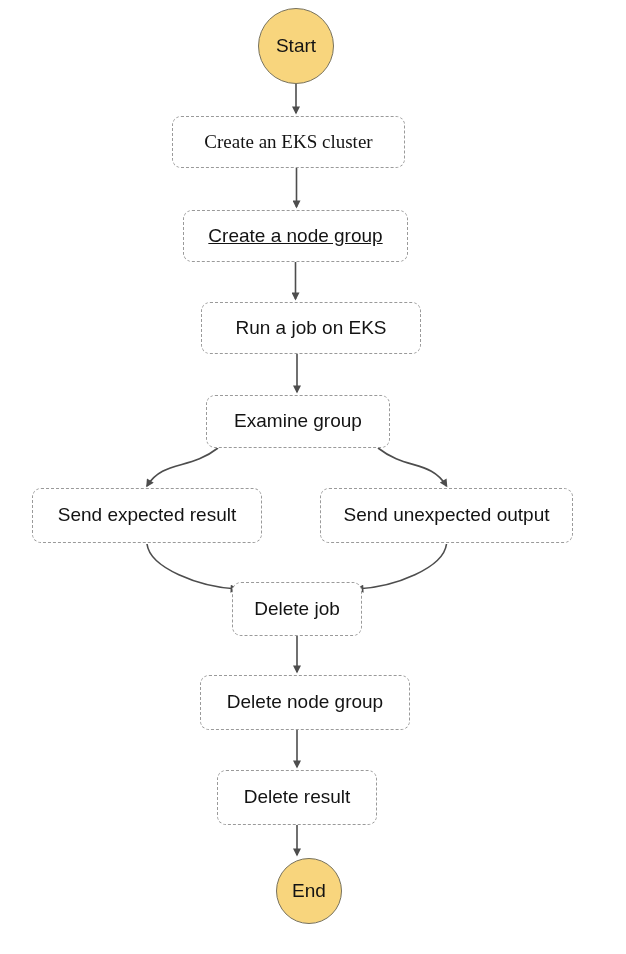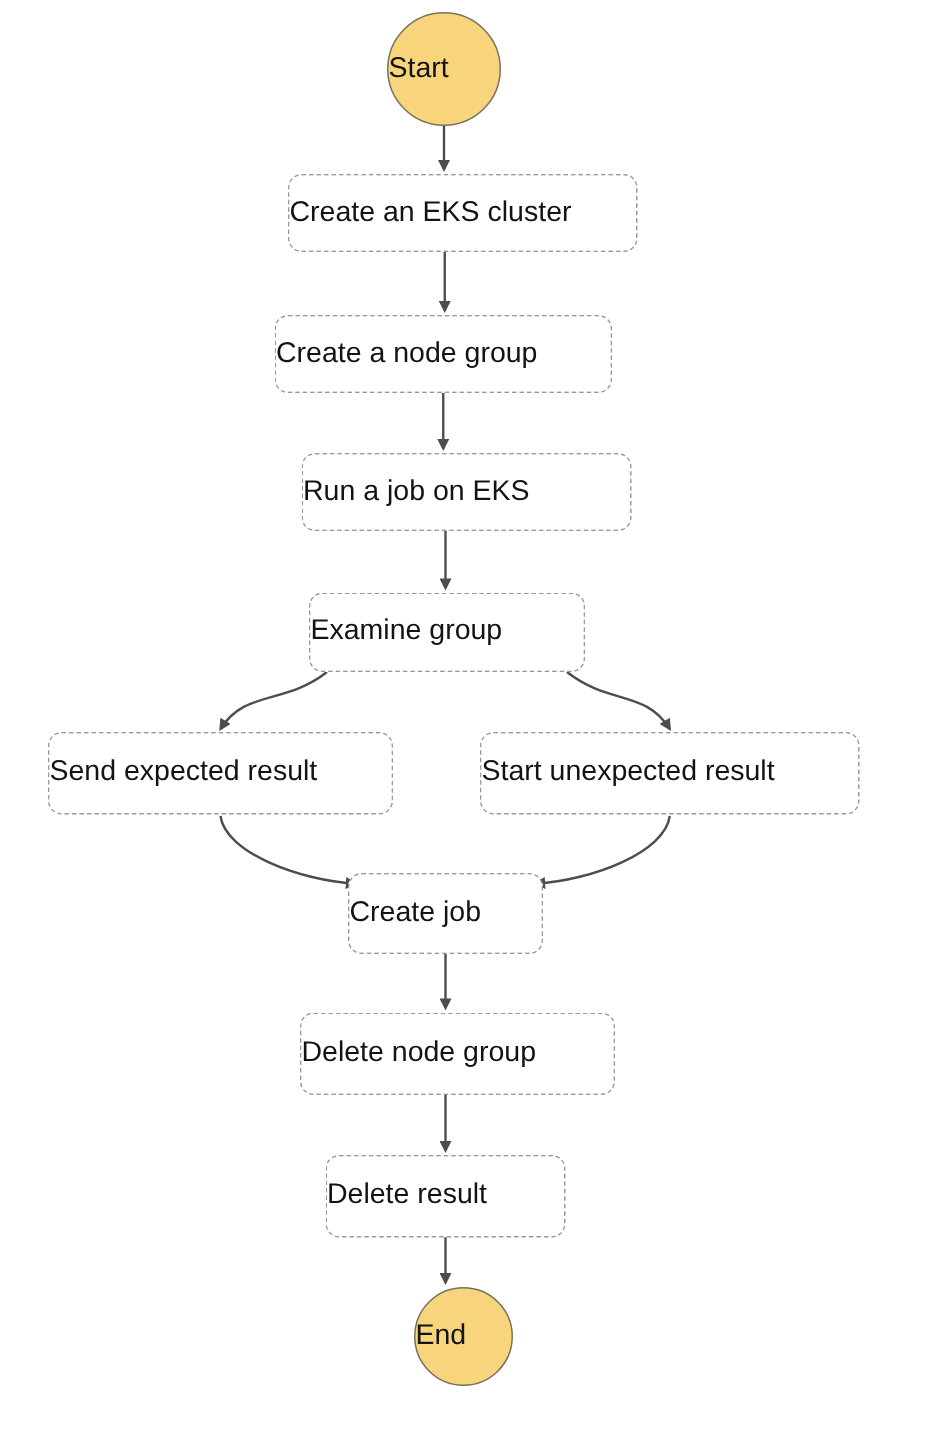--- a/index.html
+++ b/index.html
@@ -6,21 +6,21 @@
   .canvas{
     position:relative;
     width:626px;height:954px;
     background:var(--bg,#ffffff);
     font-family:"Liberation Sans","DejaVu Sans",sans-serif;
     overflow:hidden;
   }
   .edges{position:absolute;left:0;top:0;width:626px;height:954px;}
   .node{
     position:absolute;
-    display:flex;align-items:center;justify-content:flex-start;
+    display:flex;align-items:center;justify-content:center;
     box-sizing:border-box;
     color:var(--text,#131313);
     font-size:19px;
     line-height:1.1;
     white-space:nowrap;
     background:#ffffff;
   }
   .node.step{
     border:1px dashed var(--boxBorder,#9a9a9a);
     border-radius:9px;
@@ -53,40 +53,40 @@
         <path d="M 446.5,544 C 443.5,568 395,587 357,589" fill="none" stroke="#4d4d4d" stroke-width="1.6" marker-end="url(#arrowhead)"></path>
         <path d="M 297,635 L 297,672" fill="none" stroke="#4d4d4d" stroke-width="1.6" marker-end="url(#arrowhead)"></path>
         <path d="M 297,729 L 297,767" fill="none" stroke="#4d4d4d" stroke-width="1.6" marker-end="url(#arrowhead)"></path>
         <path d="M 297,824 L 297,855" fill="none" stroke="#4d4d4d" stroke-width="1.6" marker-end="url(#arrowhead)"></path>
       </g>
   </svg>
   <div id="nodes">
       <div class="node terminal" style="left: 258px; top: 8px; width: 76px; height: 76px;">
         <span>Start</span>
       </div>
-      <div class="node step" style="left: 192px; top: 116px; width: 233px; height: 52px;">
+      <div class="node step" style="left: 172px; top: 116px; width: 233px; height: 52px; font-family: Liberation Serif, serif;">
         <span>Create an EKS cluster</span>
       </div>
-      <div class="node step" style="left: 183px; top: 210px; width: 225px; height: 52px;">
+      <div class="node step" style="left: 183px; top: 210px; width: 225px; height: 52px; text-decoration: underline;">
         <span>Create a node group</span>
       </div>
       <div class="node step" style="left: 201px; top: 302px; width: 220px; height: 52px;">
         <span>Run a job on EKS</span>
       </div>
       <div class="node step" style="left: 206px; top: 395px; width: 184px; height: 53px;">
         <span>Examine group</span>
       </div>
       <div class="node step" style="left: 32px; top: 488px; width: 230px; height: 55px;">
         <span>Send expected result</span>
       </div>
       <div class="node step" style="left: 320px; top: 488px; width: 253px; height: 55px;">
-        <span>Start unexpected result</span>
+        <span>Send unexpected output</span>
       </div>
       <div class="node step" style="left: 232px; top: 582px; width: 130px; height: 54px;">
-        <span>Create job</span>
+        <span>Delete job</span>
       </div>
       <div class="node step" style="left: 200px; top: 675px; width: 210px; height: 55px;">
         <span>Delete node group</span>
       </div>
       <div class="node step" style="left: 217px; top: 770px; width: 160px; height: 55px;">
         <span>Delete result</span>
       </div>
       <div class="node terminal" style="left: 276px; top: 858px; width: 66px; height: 66px;">
         <span>End</span>
       </div>

